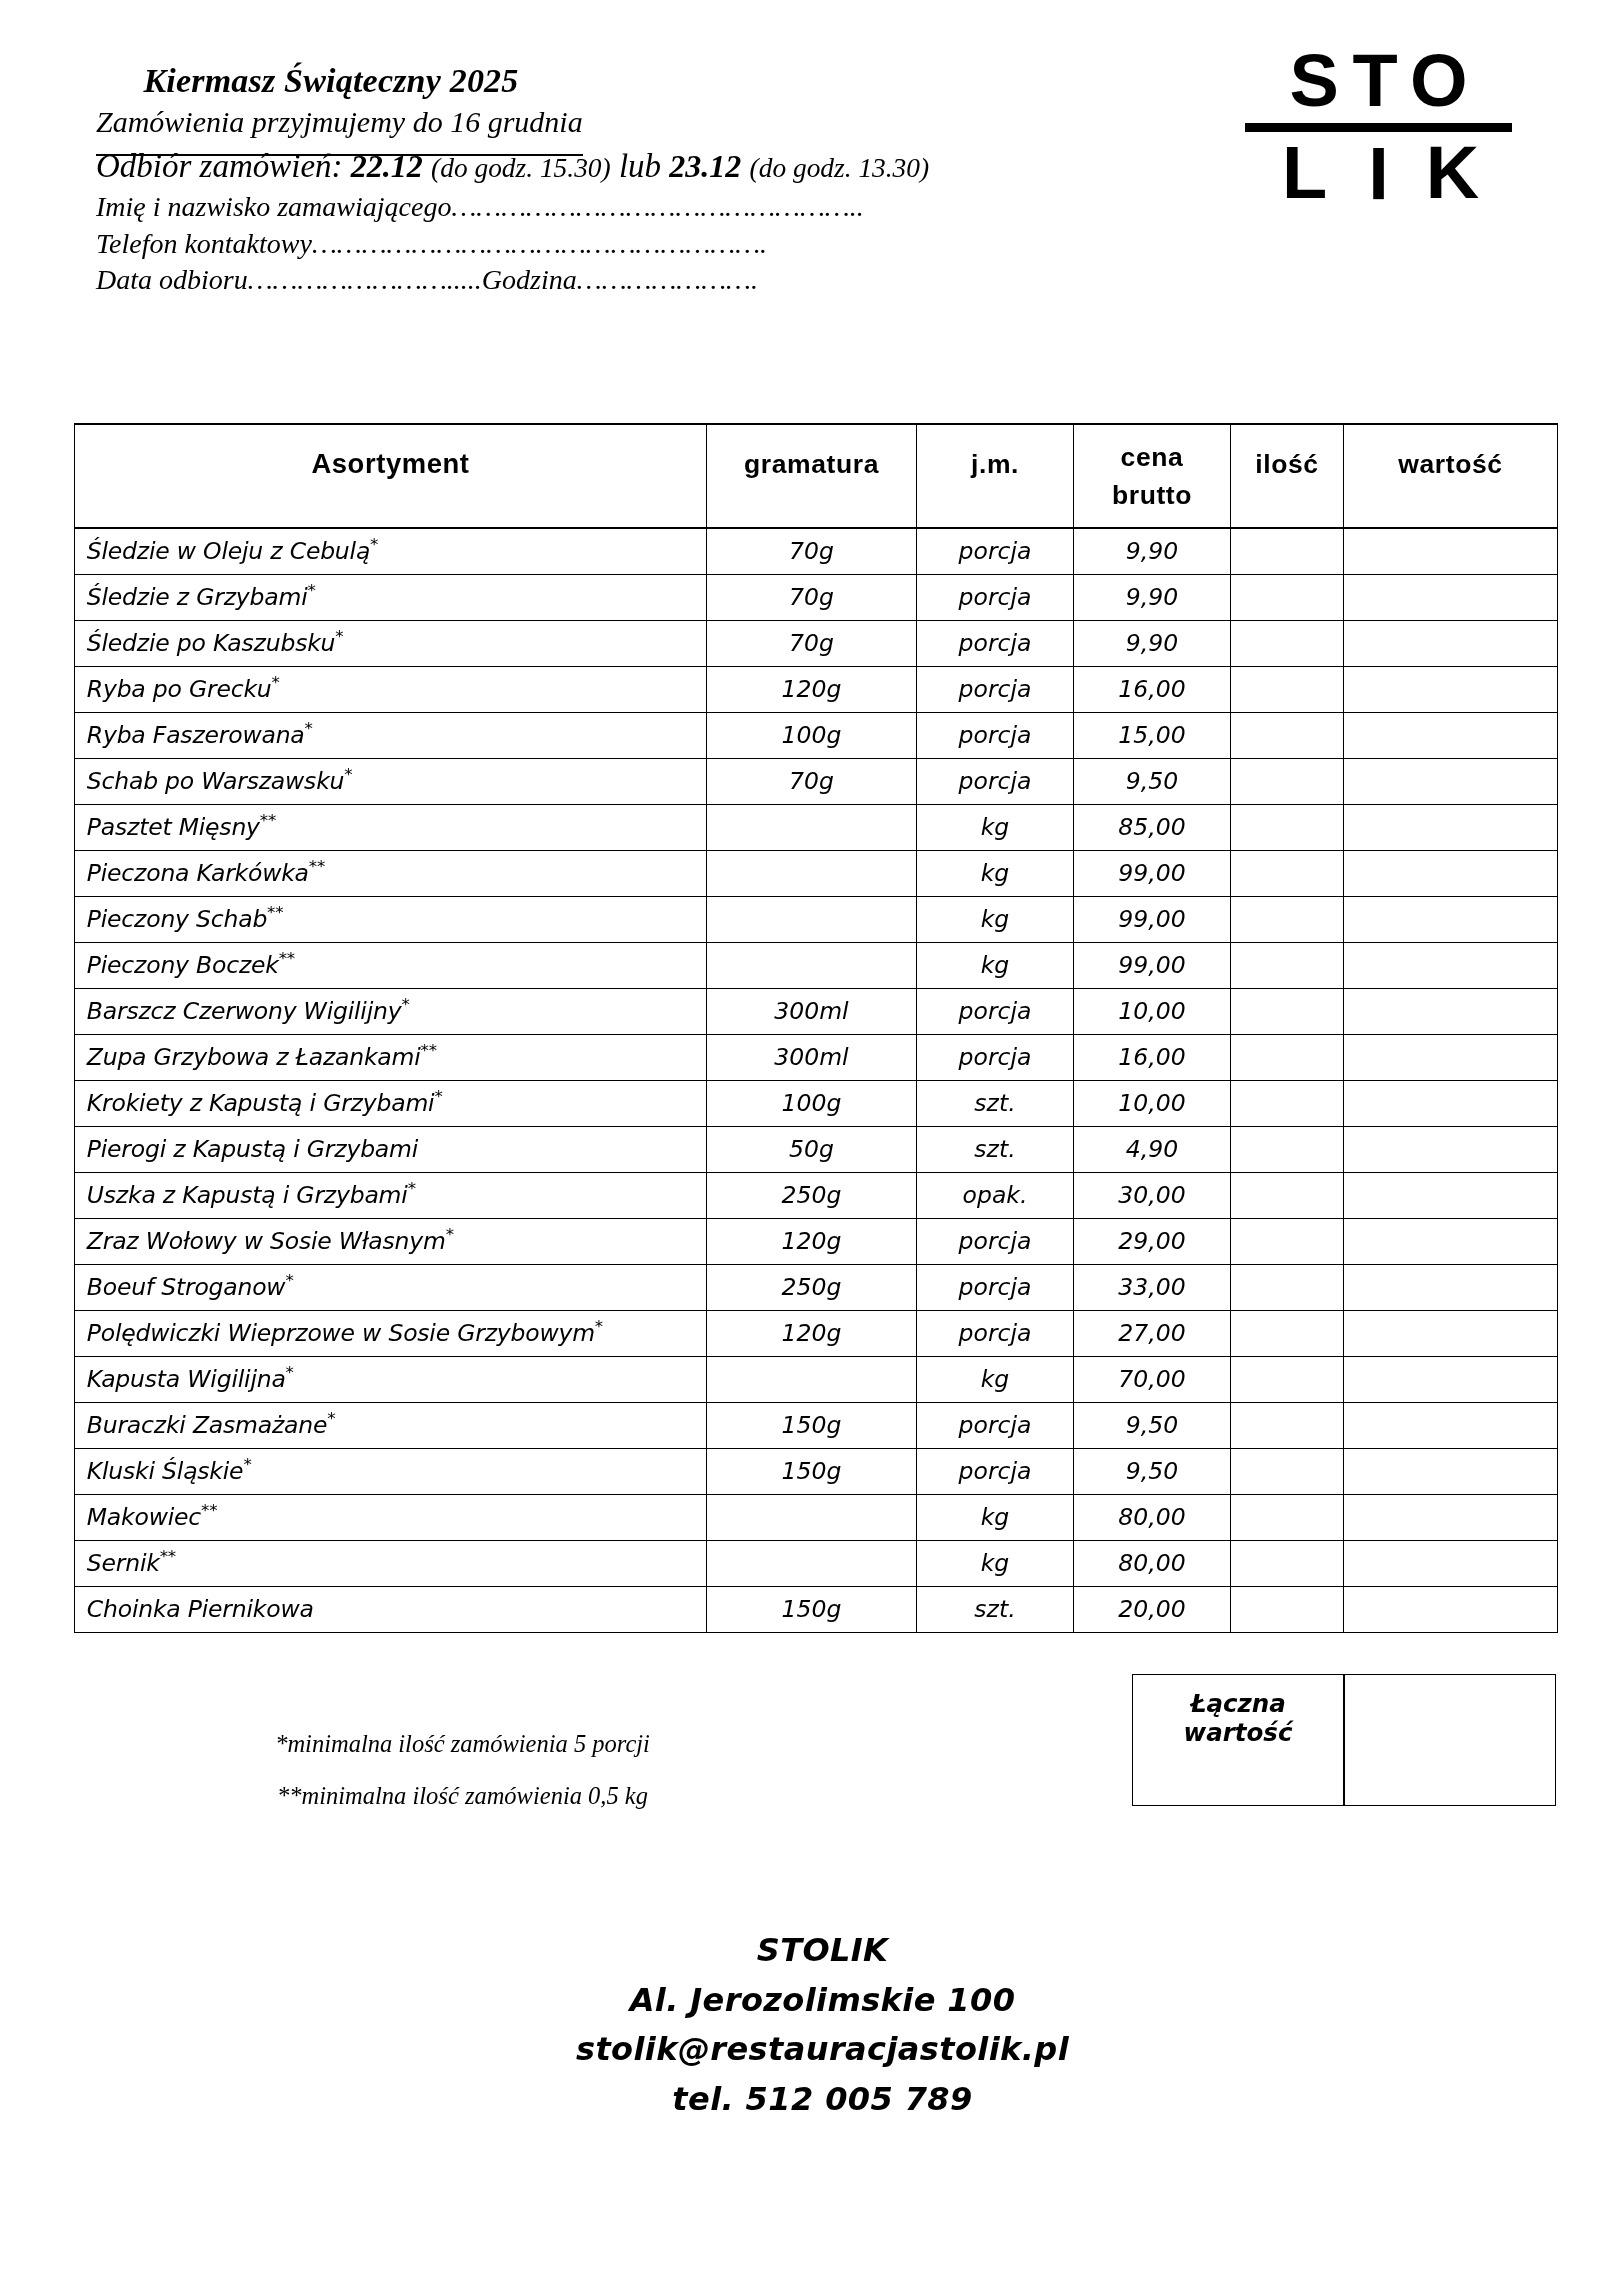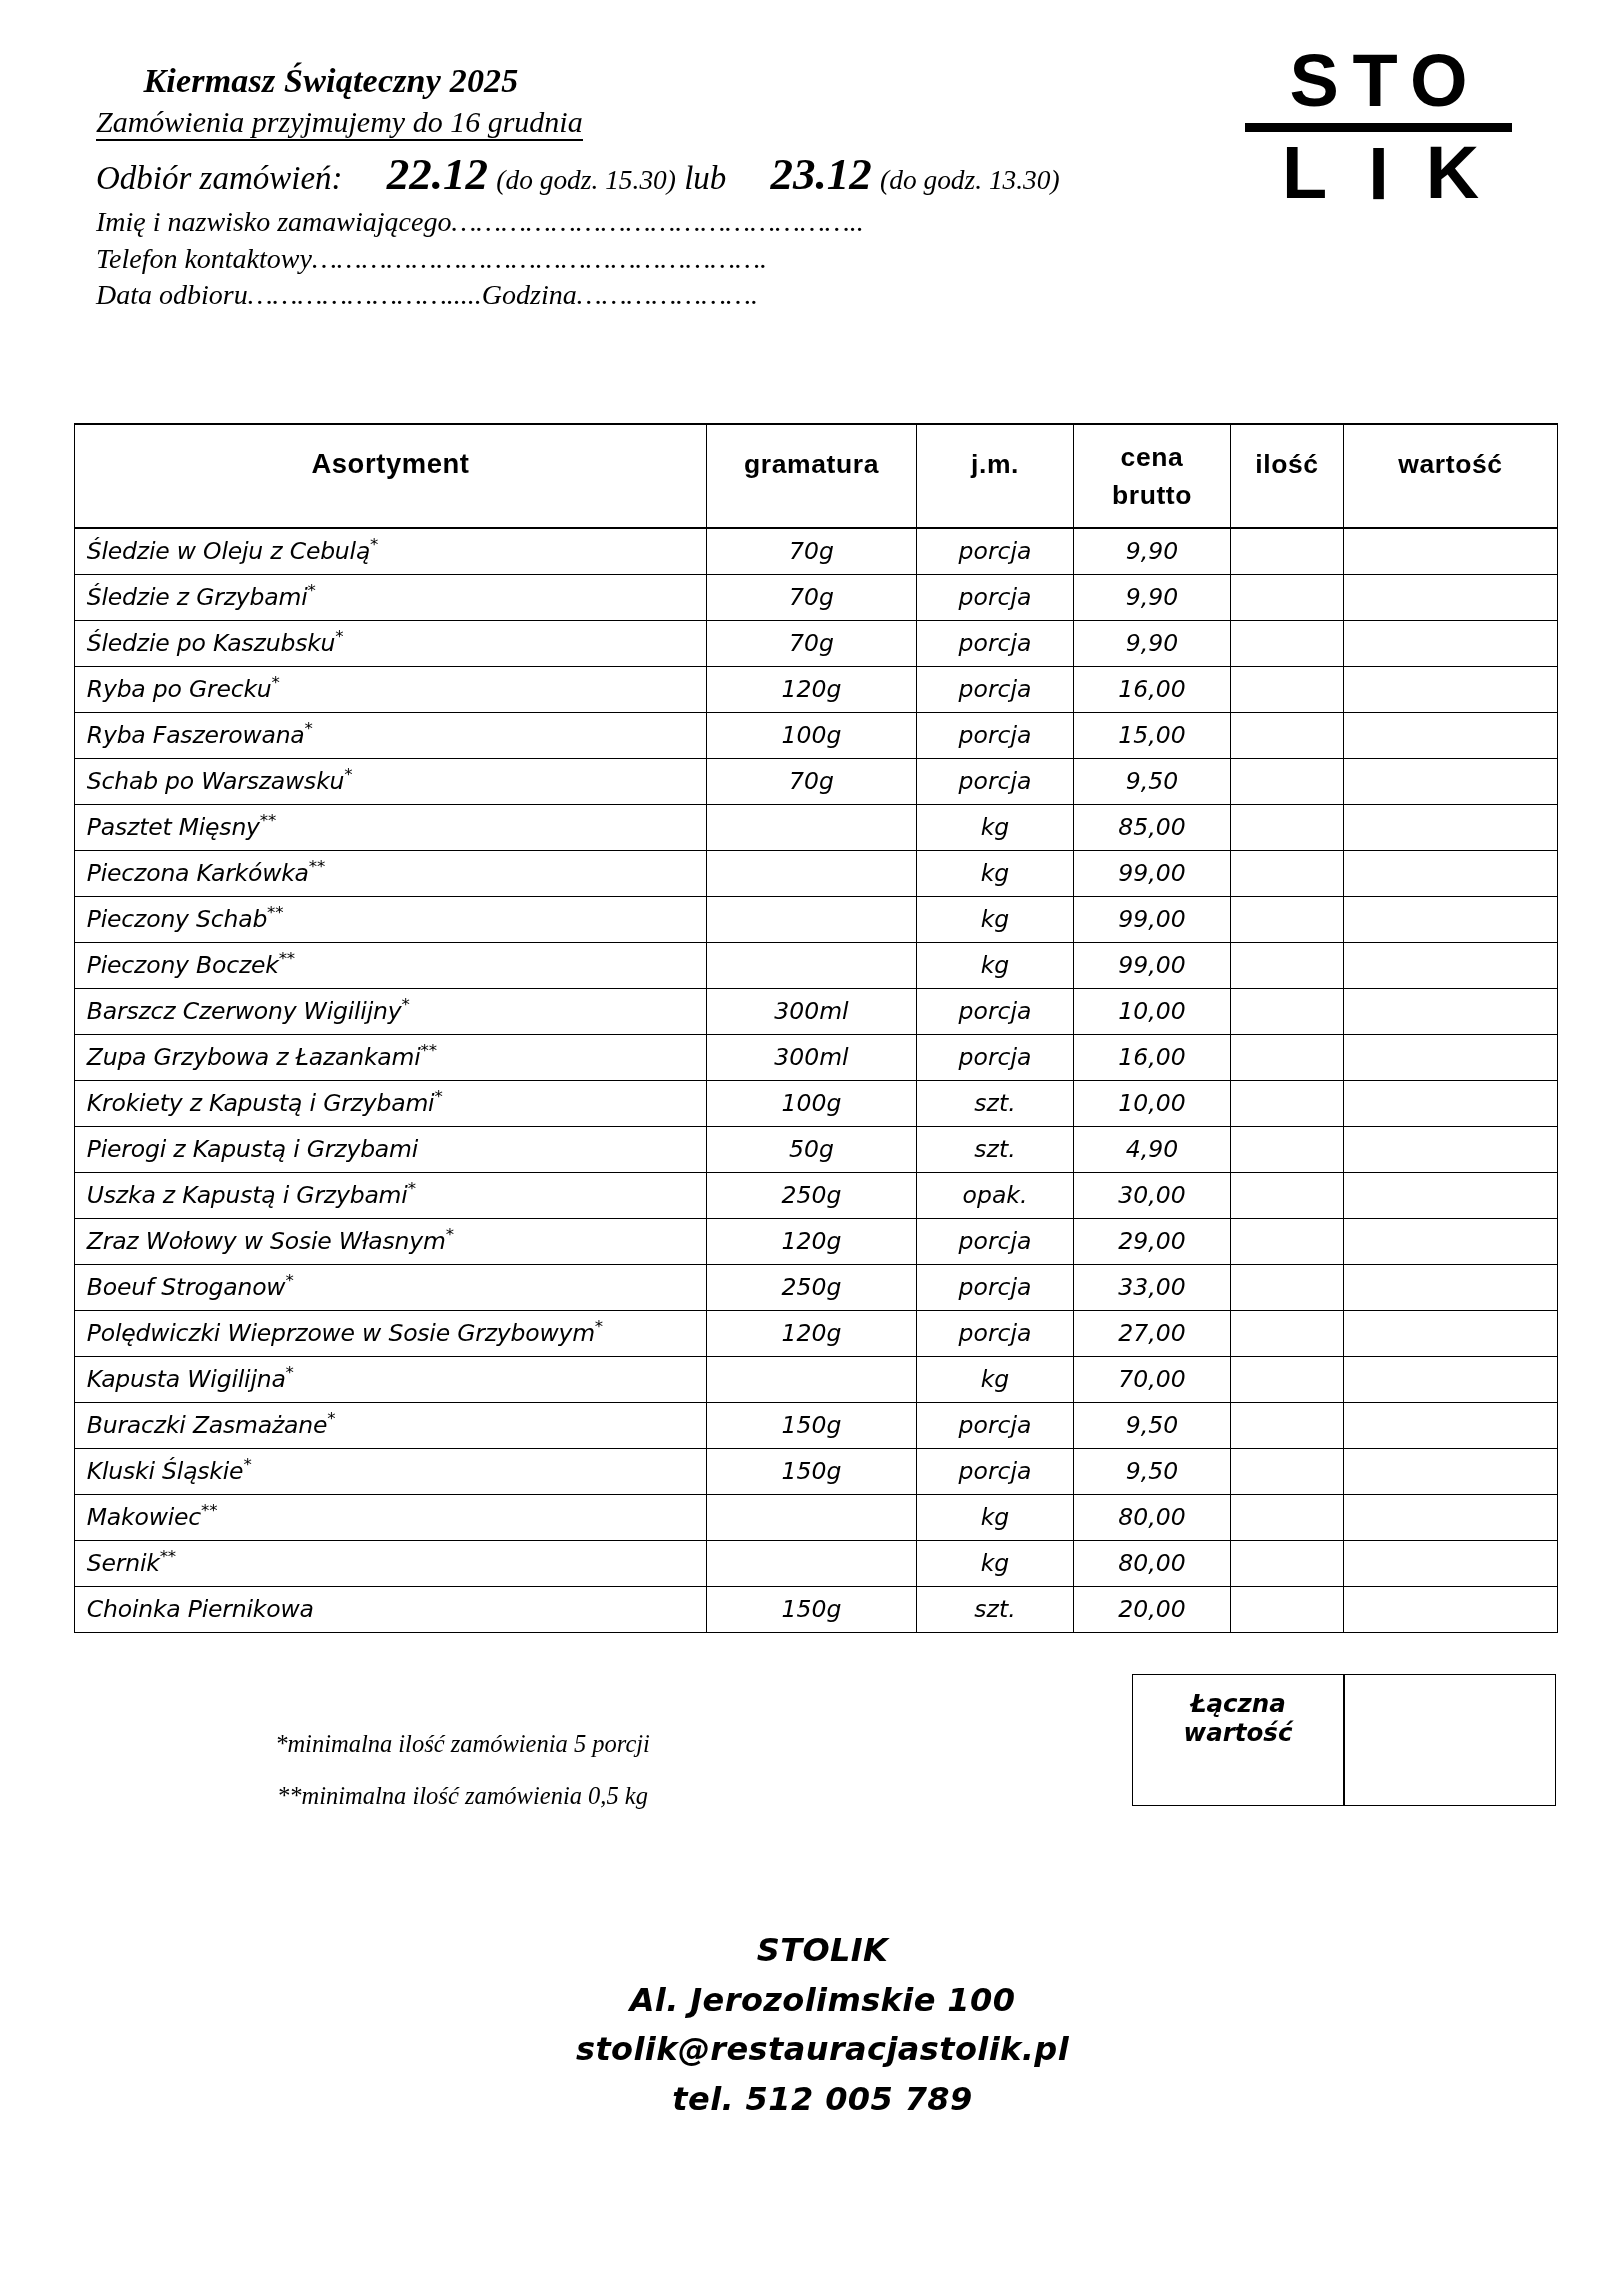--- a/index.html
+++ b/index.html
@@ -44,36 +44,35 @@
 
   .deadline-line {
     font-family: "Liberation Serif", serif;
     font-style: italic;
     font-size: 30px;
     line-height: 1.2;
     margin: 0 0 5.9px 0;
   }
   .deadline-line span.u {
     border-bottom: 2.9px solid #000;
-    padding-bottom: 1px;
+    padding-bottom: 16px;
     margin-top: 24px;
   }
 
   .pickup-line {
     font-family: "Liberation Serif", serif;
     font-style: italic;
     font-size: 33px;
     line-height: 1.25;
     margin: 0 0 2px 0;
     white-space: nowrap;
   }
   .pickup-line .big-date {
     font-weight: bold;
-    font-size: 45px;
-    margin-left: 36px;
+    font-size: 32px;
   }
   .pickup-line .paren {
     font-size: 27.4px;
   }
 
   .field-line {
     font-family: "Liberation Serif", serif;
     font-style: italic;
     font-size: 28px;
     line-height: 1.30;

